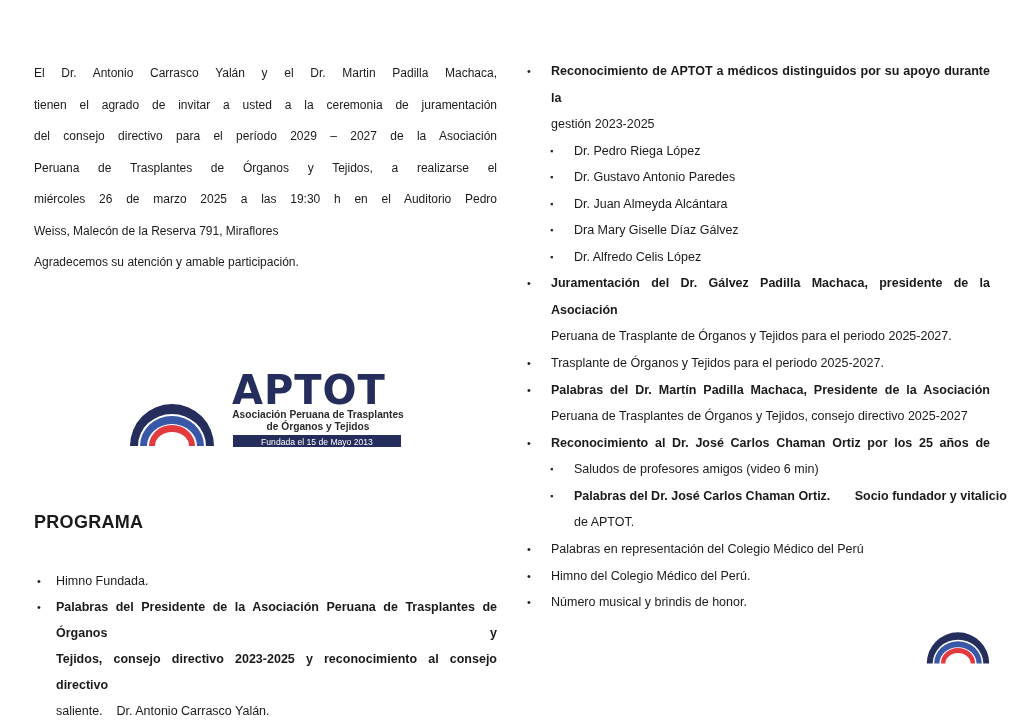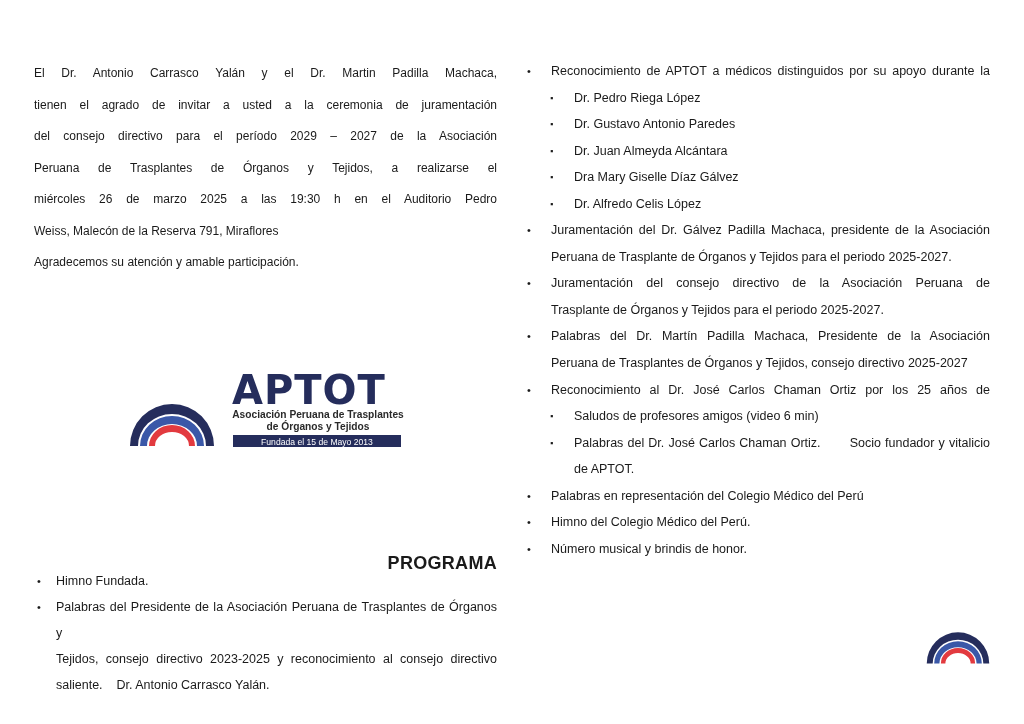--- a/index.html
+++ b/index.html
@@ -4,31 +4,31 @@
   <style>
     html, body { margin: 0; padding: 0; background: #ffffff; }
     body { width: 1024px; height: 724px; position: relative; overflow: hidden;
       font-family: "Liberation Sans", sans-serif; color: #1a1a1a; }
     .col-left { position: absolute; left: 34px; top: 58px; width: 463px; }
     .col-right { position: absolute; left: 524px; top: 58px; width: 466px; }
     .bold { font-weight: normal; }
     .line { display: block; font-size: 12px; line-height: 31.5px; white-space: nowrap; }
     .line.just { text-align: justify; text-align-last: justify; white-space: normal; }
     .logo-main { position: absolute; left: 126px; top: 358px; width: 280px; height: 86px; margin-top: 8px; }
-    .programa { position: absolute; left: 34px; top: 512px; width: 463px; text-align: right;
-      font-size: 18px; font-weight: bold; letter-spacing: 0.3px; margin-top: 41px; }
+    .programa { position: absolute; left: 34px; top: 512px; width: 463px; text-align: left;
+      font-size: 18px; font-weight: bold; letter-spacing: 0.3px; }
     .prog-list { position: absolute; left: 34px; top: 568px; width: 463px; }
     .bullet-item { position: relative; padding-left: 22px; font-size: 12.5px; line-height: 26px; }
     .bullet-item .dot { position: absolute; left: 0; top: 0; width: 10px; text-align: center; font-size: 11px; }
     .sub-item { position: relative; padding-left: 50px; font-size: 12.5px; line-height: 26.5px; }
     .sub-item .dot { position: absolute; left: 26px; top: 0; font-size: 9px; }
     .r-item { position: relative; padding-left: 27px; font-size: 12.5px; line-height: 26.6px; }
     .r-item .dot { position: absolute; left: 3px; top: 0; font-size: 11px; }
     .logo-small { position: absolute; left: 922px; top: 604px; width: 72px; height: 64px; }
-    .jl { text-align: justify; text-align-last: justify; display: block; }
+    .jl { text-align: justify; text-align-last: justify; display: block; font-weight: bold; }
     .nl { display: block; }
   </style>
 </head>
 <body>
 
 <div class="col-left">
   <span class="line just">El Dr. Antonio Carrasco Yalán  y el Dr. Martin Padilla Machaca,</span>
   <span class="line just">tienen el agrado de invitar a usted a la ceremonia de juramentación</span>
   <span class="line just">del consejo directivo para el período 2029 – 2027  de la Asociación</span>
   <span class="line just">Peruana de Trasplantes de Órganos y Tejidos, a realizarse el</span>
@@ -63,36 +63,36 @@
     <span class="jl">Tejidos, consejo directivo 2023-2025 y reconocimiento al consejo directivo</span>
     <span class="nl" style="white-space:pre">saliente.    Dr. Antonio Carrasco Yalán.</span>
   </div>
 </div>
 
 <div class="col-right">
 
   <div class="r-item">
     <span class="dot">•</span>
     <span class="jl">Reconocimiento de APTOT a médicos distinguidos por su apoyo durante la</span>
+    <span class="nl">gestión 2023-2025</span>
   </div>
   <div class="sub-item"><span class="dot">▪</span><span>Dr. Pedro Riega López</span></div>
   <div class="sub-item"><span class="dot">▪</span><span>Dr. Gustavo Antonio Paredes</span></div>
   <div class="sub-item"><span class="dot">▪</span><span>Dr. Juan Almeyda Alcántara</span></div>
   <div class="sub-item"><span class="dot">▪</span><span>Dra Mary Giselle Díaz Gálvez</span></div>
   <div class="sub-item"><span class="dot">▪</span><span>Dr. Alfredo Celis López</span></div>
 
   <div class="r-item">
     <span class="dot">•</span>
     <span class="jl">Juramentación del Dr. Gálvez Padilla Machaca, presidente  de la Asociación</span>
     <span class="nl">Peruana de Trasplante de Órganos y Tejidos para el periodo 2025-2027.</span>
   </div>
 
   <div class="r-item">
     <span class="dot">•</span>
-    <span class="jl">Juramentación   del consejo directivo de la   Asociación Peruana de</span>
     <span class="nl">Trasplante de Órganos y Tejidos  para el periodo 2025-2027.</span>
   </div>
 
   <div class="r-item">
     <span class="dot">•</span>
     <span class="jl">Palabras del Dr. Martín Padilla Machaca, Presidente de la Asociación</span>
     <span class="nl">Peruana de Trasplantes de Órganos y Tejidos, consejo directivo 2025-2027</span>
   </div>
 
   <div class="r-item">

